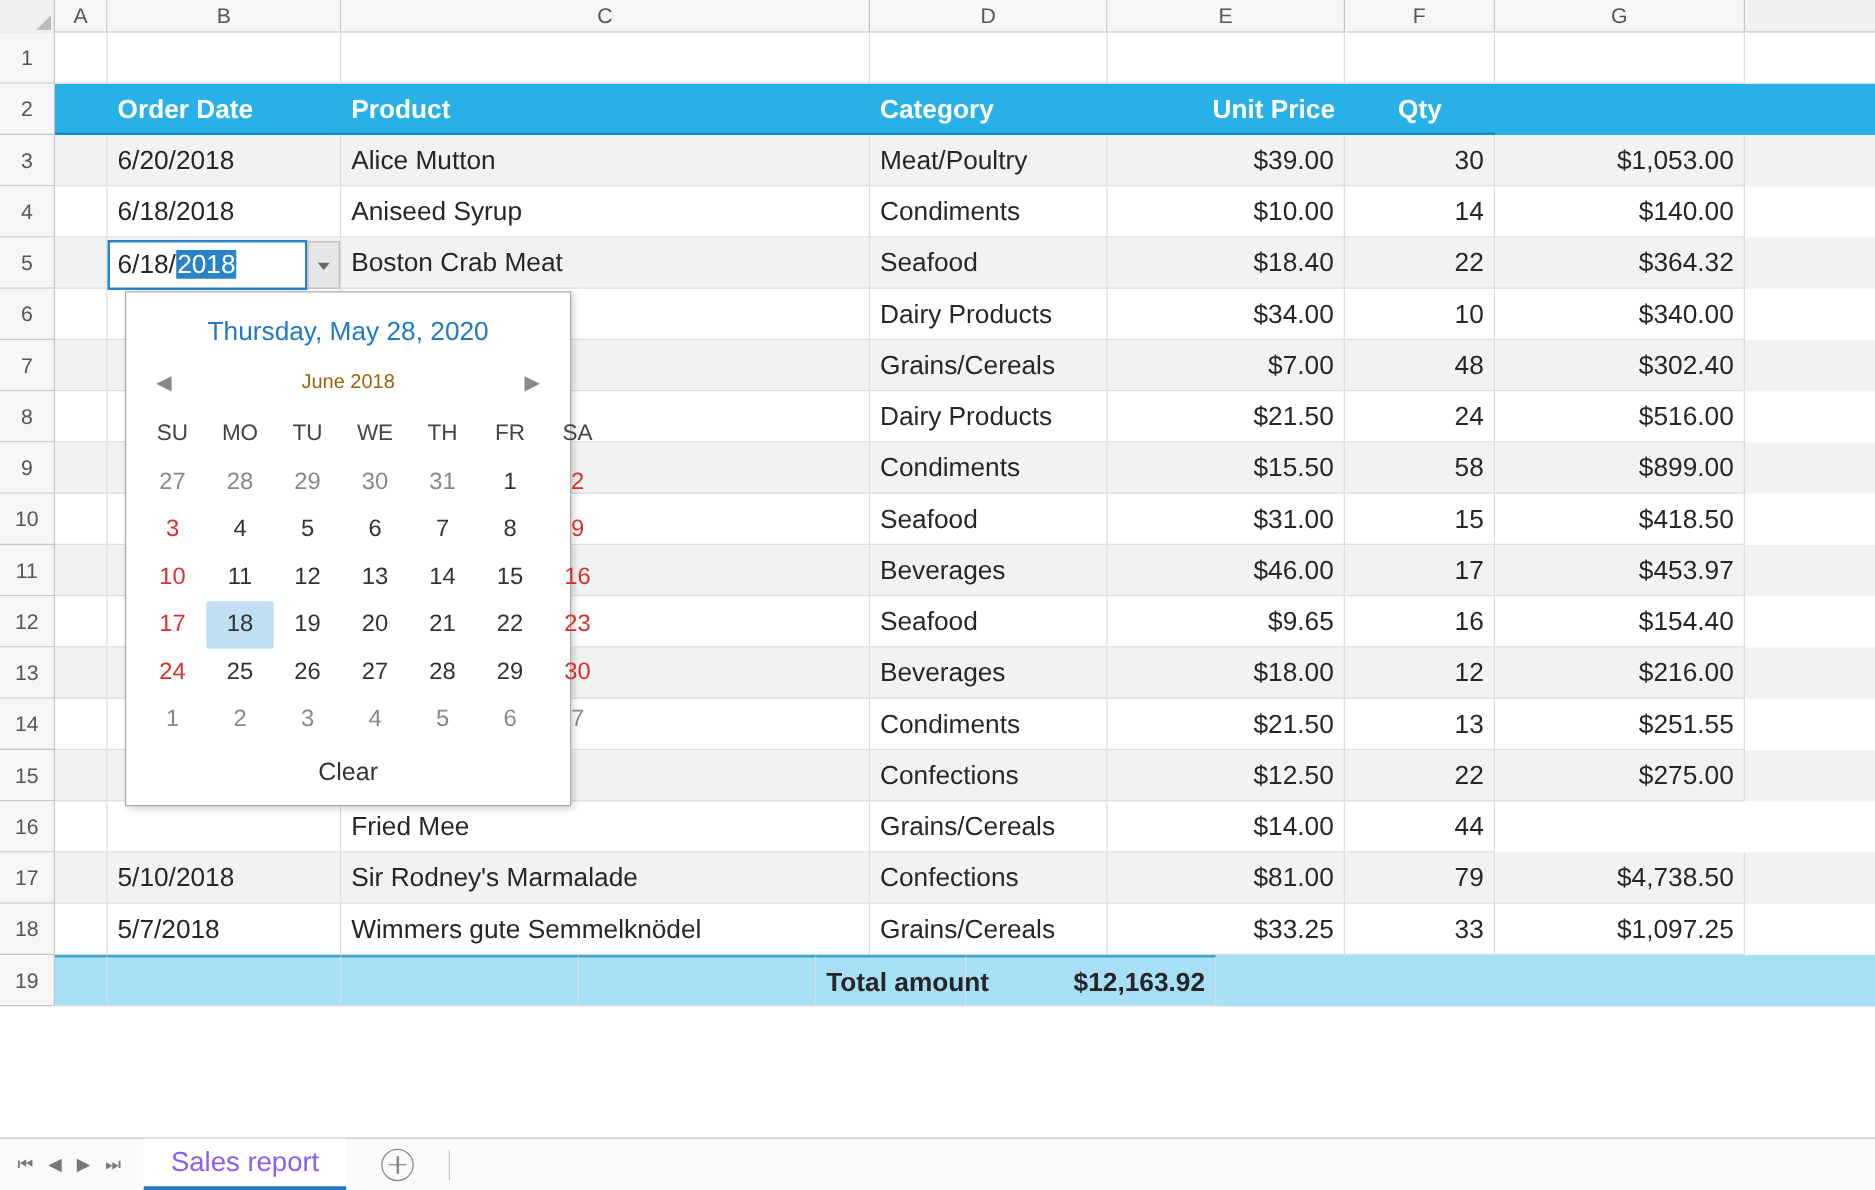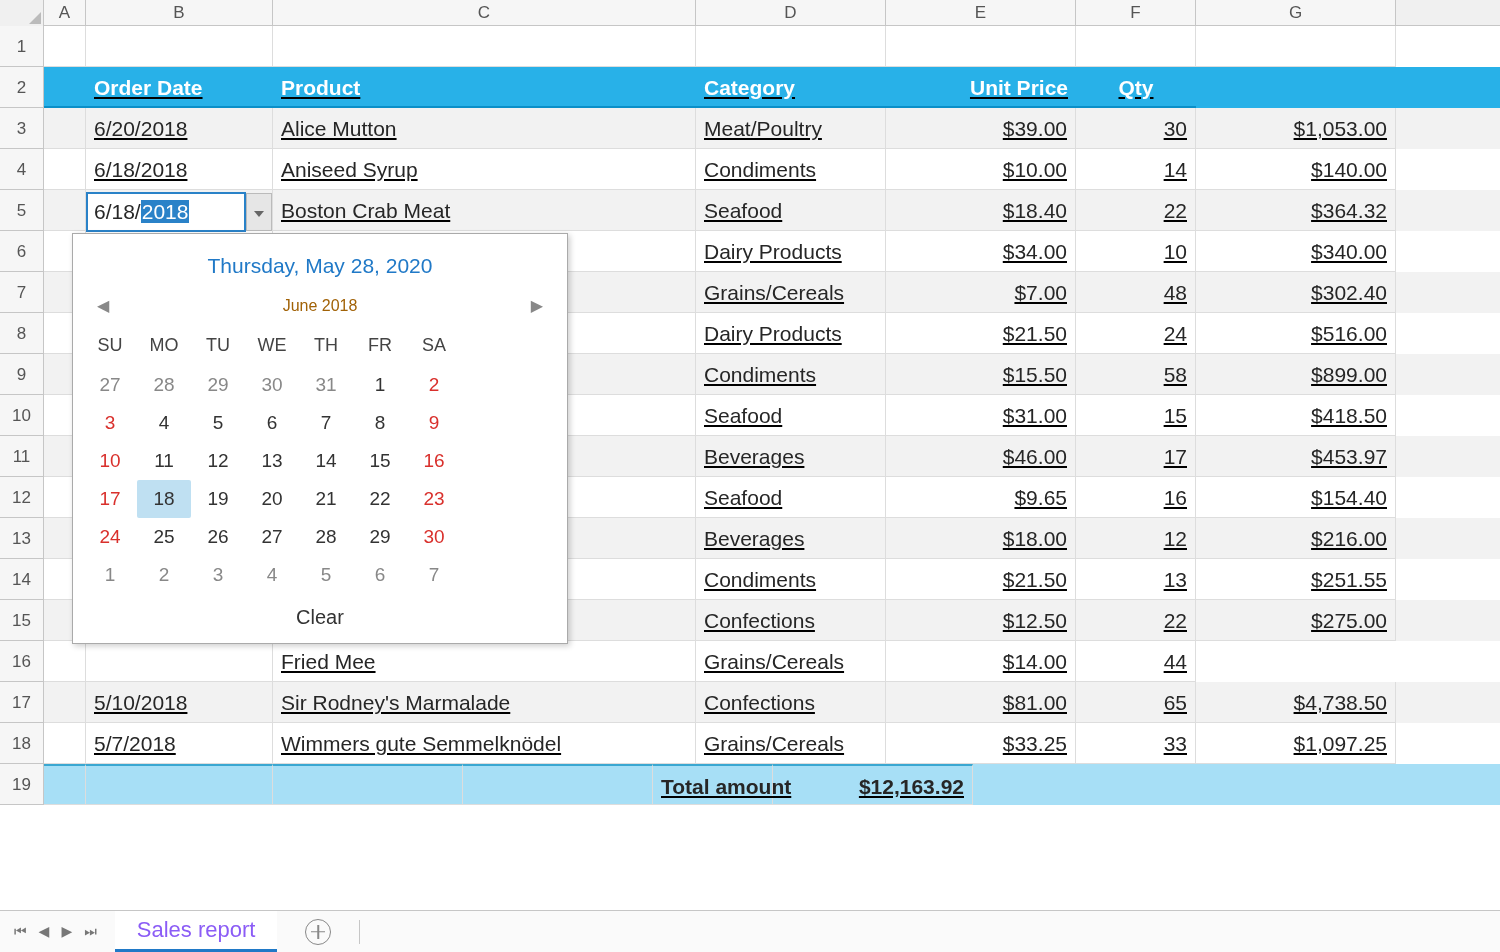--- a/index.html
+++ b/index.html
@@ -5,21 +5,21 @@
 * { box-sizing: border-box; margin: 0; padding: 0; }
 html, body { font-family: "Segoe UI", Arial, sans-serif; font-size: 20px; background: #fff; height: 100%; overflow: hidden; }
 .sheet { position: relative; user-select: none; }
 .col-headers { display: flex; height: 26px; border-bottom: 1px solid #c6c6c6; background: #f0f0f0; }
 .corner { width: 44px; height: 26px; border-right: 1px solid #c6c6c6; background: #f0f0f0; position: relative; }
 .corner svg { position: absolute; right: 2px; bottom: 2px; }
 .ch { text-align: center; font-size: 17px; color: #555; border-right: 1px solid #c6c6c6; line-height: 26px; background:#f6f6f6; }
 .row-headers { position: absolute; left: 0; top: 26px; width: 44px; }
 .rh { height: 41px; border-bottom: 1px solid #c6c6c6; border-right: 1px solid #c6c6c6; text-align: center; font-size: 17px; color: #555; line-height: 41px; background:#f6f6f6; }
 .grid { position: absolute; left: 44px; top: 26px; right: 0; }
-.row { display: flex; height: 41px; text-decoration: underline; }
+.row { display: flex; height: 41px; }
 .cell { border-right: 1px solid #ddd; border-bottom: 1px solid #ddd; padding: 0 8px; line-height: 41px; overflow: hidden; white-space: nowrap; color: #262626; font-size: 21px; }
 .row.hdr { background: #28b1e8; }
 .row.hdr .cell { color: #fff; font-weight: 600; border-right: none; border-bottom: 2px solid #0a8fc8; }
 .row.alt { background: #f2f2f2; }
 .row.total { background: #a7dff6; }
 .row.total .cell { font-weight: 700; border-top: 2px solid #3aa7d1; }
 .r { text-align: right; }
 .c { text-align: center; }
 .colA { width: 42px; }
 .colB { width: 187px; }
@@ -237,21 +237,21 @@
           <div class="cell colD">Grains/Cereals</div>
           <div class="cell colE r">$14.00</div>
           <div class="cell colF r">44</div>
         </div>
         <div class="row alt">
           <div class="cell colA"></div>
           <div class="cell colB">5/10/2018</div>
           <div class="cell colC">Sir Rodney's Marmalade</div>
           <div class="cell colD">Confections</div>
           <div class="cell colE r">$81.00</div>
-          <div class="cell colF r">65</div>
+          <div class="cell colF r">79</div>
           <div class="cell colG r">$4,738.50</div>
         </div>
         <div class="row">
           <div class="cell colA"></div>
           <div class="cell colB">5/7/2018</div>
           <div class="cell colC">Wimmers gute Semmelknödel</div>
           <div class="cell colD">Grains/Cereals</div>
           <div class="cell colE r">$33.25</div>
           <div class="cell colF r">33</div>
           <div class="cell colG r">$1,097.25</div>
@@ -269,21 +269,21 @@
 
   <div class="active-cell" style="left:86px; top:192px; width:160px; height:40px">
     <span>6/18/</span><span class="sel">2018</span>
   </div>
   <div class="dd-btn" style="left:246px; top:193px">
     <svg width="10" height="6" style="vertical-align:middle">
         <polygon points="0,0 10,0 5,6" fill="#666"></polygon>
       </svg>
   </div>
 
-  <div class="calendar" style="left:72px; top:233px; width:496px">
+  <div class="calendar" style="left:100px; top:233px; width:357px">
     <div class="cal-today">Thursday, May 28, 2020</div>
     <div class="cal-nav">
       <span class="arrow">◀</span>
       <span class="cal-month">June 2018</span>
       <span class="arrow">▶</span>
     </div>
     <div class="cal-grid" id="cal-grid">
         <div class="dh">SU</div>
         <div class="dh">MO</div>
         <div class="dh">TU</div>

